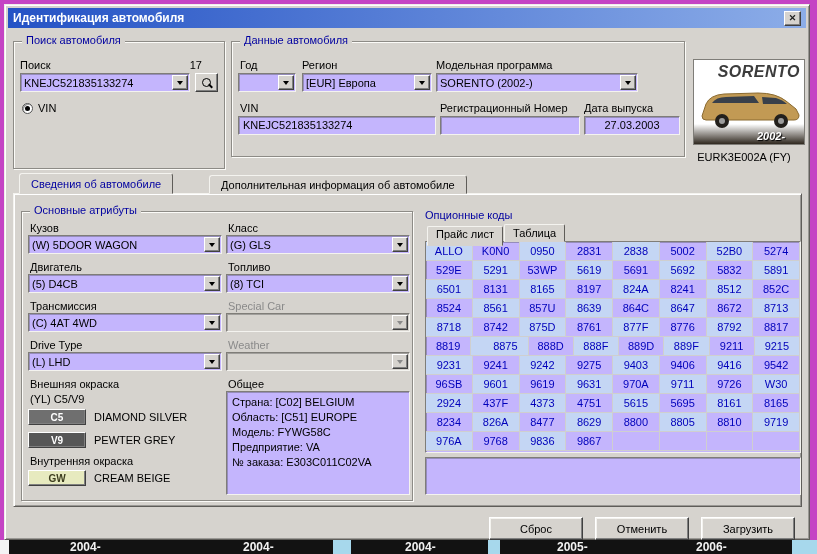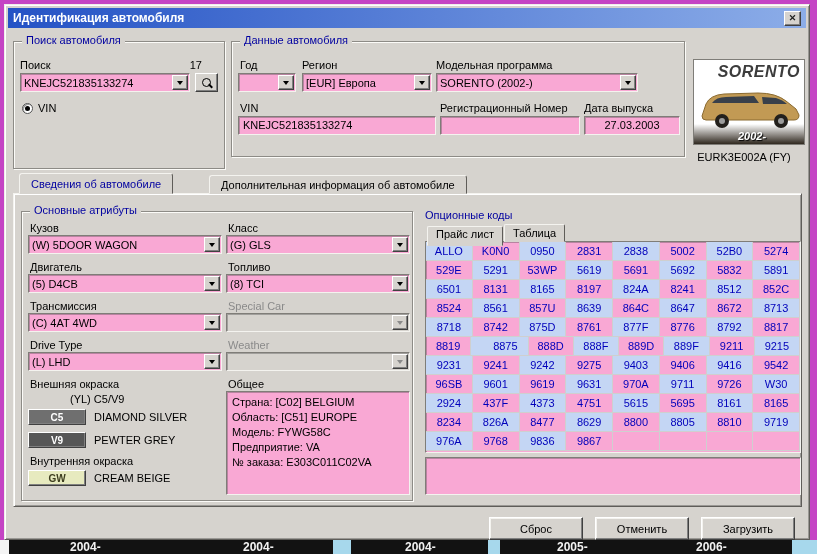--- a/index.html
+++ b/index.html
@@ -35,21 +35,21 @@
     border: 1px solid #8d8b86;
     box-shadow: 1px 1px 0 #fcfbf8, inset 1px 1px 0 #fcfbf8;
   }
   .legend {
     position: absolute; top: -8px; left: 8px; background: #d6d3ce; padding: 0 4px;
     color: #0000a0; white-space: nowrap;
   }
   .lbl { position: absolute; white-space: nowrap; }
   .lbl.gray { color: #8a8a8a; }
   .sunken {
-    background: #f9a8d4; border: 1px solid;
+    background: #c4b5fd; border: 1px solid;
     border-color: #7f7d78 #f4f3ef #f4f3ef #7f7d78;
     box-shadow: inset 1px 1px 0 rgba(64,64,64,.35);
   }
   .field {
     position: absolute; height: 19px; font-size: 11px; padding: 2px 4px;
     color: #000; font-family: "Liberation Sans", sans-serif;
   }
   .combo { position: absolute; height: 19px; }
   .combo .combo-text {
     position: absolute; left: 3px; top: 2px; right: 18px; bottom: 2px;
@@ -135,21 +135,21 @@
   }
   .sorento-logo {
     position: absolute; top: 3px; right: 4px; font-style: italic; font-weight: bold;
     font-size: 16px; color: #3c3c3c; letter-spacing: .5px;
   }
   .photo-shadow {
     position: absolute; left: 0; right: 0; bottom: 0; height: 20px;
     background: linear-gradient(180deg, rgba(40,30,18,0), rgba(30,22,12,.92));
   }
   .year-label {
-    position: absolute; bottom: 2px; left: 0; right: 0; text-align: left;
+    position: absolute; bottom: 2px; left: 0; right: 0; text-align: center;
     color: #fff; font-weight: bold; font-style: italic; font-size: 11px;
     text-shadow: 1px 1px 1px #000;
     padding-left: 44px;
   }
   .car-code { position: absolute; left: 674px; top: 146px; width: 130px; text-align: center; }
   .strip { position: absolute; left: 0; top: 540px; width: 817px; height: 14px; background: #121212; }
   .strip-label {
     position: absolute; top: 0; color: #f2f2f2; font-weight: bold; font-size: 12px; line-height: 14px;
   }
   .sliver { position: absolute; top: 0; height: 14px; }
@@ -268,21 +268,21 @@
 
     <span class="lbl" style="left:8px; top:127px;">Drive Type</span>
     <div class="combo sunken" style="left:6px; top:140px; width:194px;">
       <div class="combo-text">(L) LHD</div>
       <span class="drop-btn">
           <span class="arrow-down"></span>
         </span>
     </div>
 
     <span class="lbl" style="left:8px; top:166px;">Внешняя окраска</span>
-    <span class="lbl" style="left:8px; top:181px;margin-left:40px;">(YL) C5/V9</span>
+    <span class="lbl" style="left:8px; top:181px;">(YL) C5/V9</span>
 
     <div class="swatch-row" style="left:6px; top:197px;">
       <button class="swatch" style="background: rgb(111, 111, 111); color: rgb(255, 255, 255);">C5</button>
       <span>DIAMOND SILVER</span>
     </div>
     <div class="swatch-row" style="left:6px; top:220px;">
       <button class="swatch" style="background: rgb(86, 86, 86); color: rgb(255, 255, 255);">V9</button>
       <span>PEWTER GREY</span>
     </div>
 

